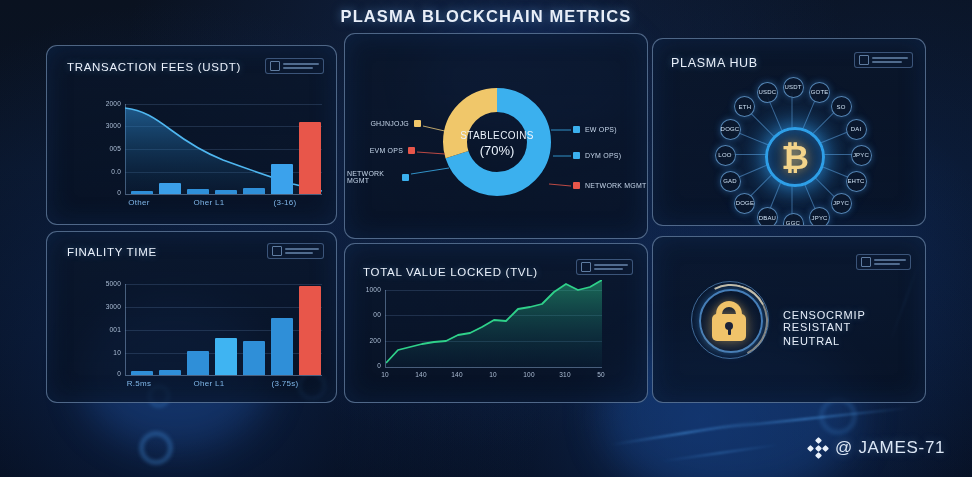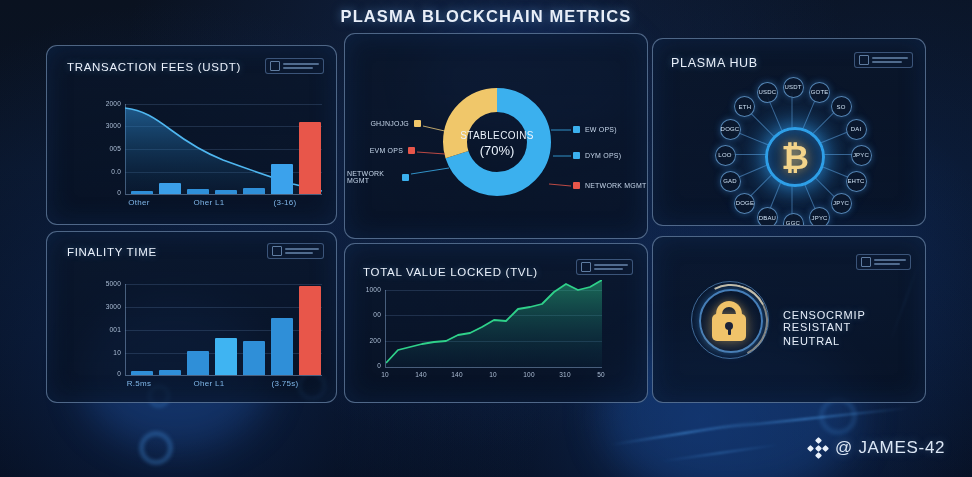--- a/index.html
+++ b/index.html
@@ -370,16 +370,16 @@
   </div>
 
   <div class="wm" style="left:808px;top:438px;">
     <span class="dia">
       <i style="left:7.5px;top:0px;"></i>
       <i style="left:0px;top:7.5px;"></i>
       <i style="left:15px;top:7.5px;"></i>
       <i style="left:7.5px;top:15px;"></i>
       <i style="left:7.5px;top:7.5px;"></i>
     </span>
-    <span>@ JAMES-42</span>
+    <span>@ JAMES-71</span>
   </div>
 
 </div>
 
 </body></html>

